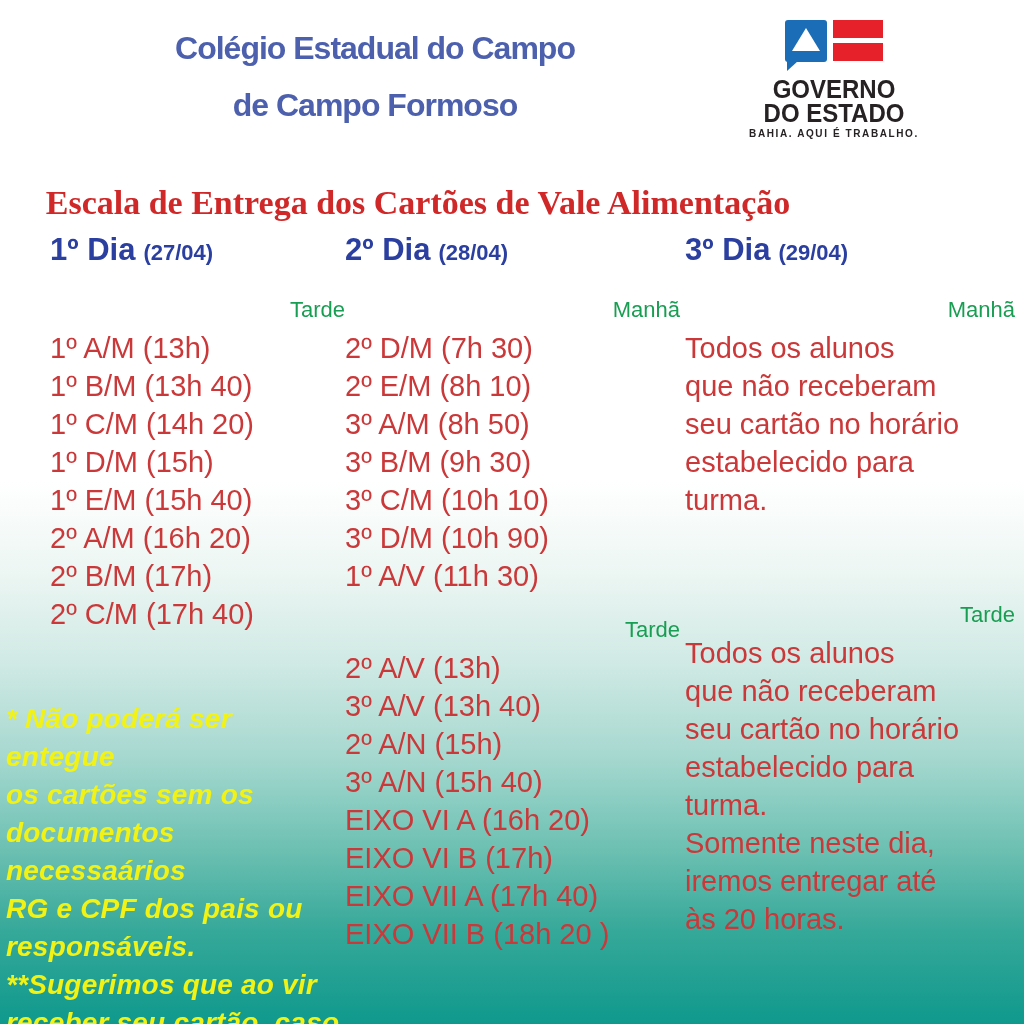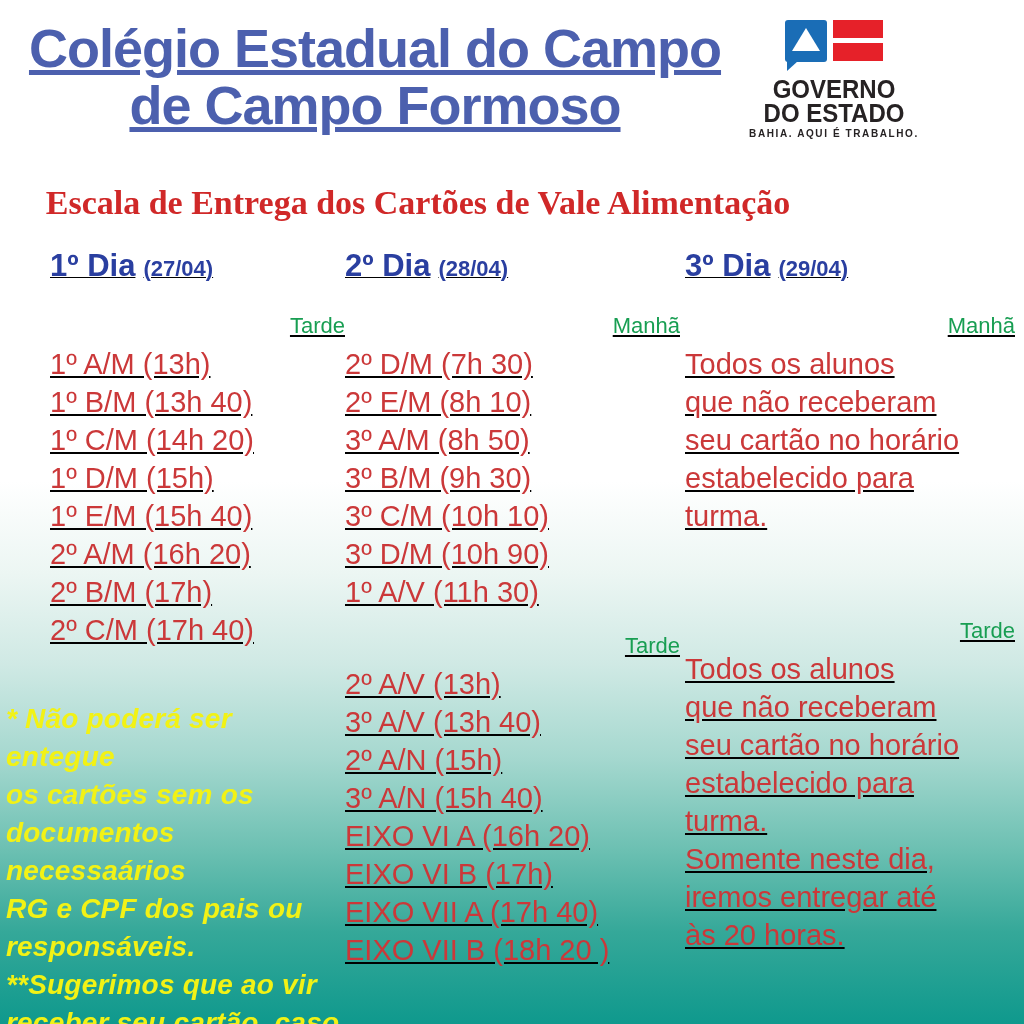--- a/index.html
+++ b/index.html
@@ -28,26 +28,25 @@
       #a5d8cf 74%,
       #6cc0b2 83%,
       #35a899 91%,
       var(--teal) 100%);
   }
   .school-title{
     position:absolute;
     left:20px; top:20px; width:710px;
     text-align:center;
     font-weight:bold;
-    font-size:54px;
+    font-size:32px;
     line-height:57px;
     letter-spacing:-1px;
     color:var(--title-blue);
     white-space:pre-line;
-    text-decoration:underline;
   }
   
   .logo{
     position:absolute; left:748px; top:20px; width:172px;
     display:flex; flex-direction:column; align-items:center;
   }
   .flag{display:flex; gap:6px; height:52px; margin-bottom:6px;}
   .flag-bubble{
     position:relative;
     width:42px; height:42px;
@@ -89,21 +88,21 @@
   
   .headline{
     position:absolute; top:184px; left:0; width:836px;
     text-align:center;
     font-family:"Liberation Serif", serif;
     font-weight:bold;
     font-size:34px;
     color:var(--headline-red);
   }
   
-  .col{position:absolute; top:248px;text-decoration:underline;}
+  .col{position:absolute; top:232px;}
   #col1{left:50px; width:295px;}
   #col2{left:345px; width:335px;}
   #col3{left:685px; width:330px;}
   .day-header{
     height:59px;
     font-weight:bold;
     color:var(--day-blue);
     white-space:nowrap;
   }
   .day-title{font-size:31px;}

